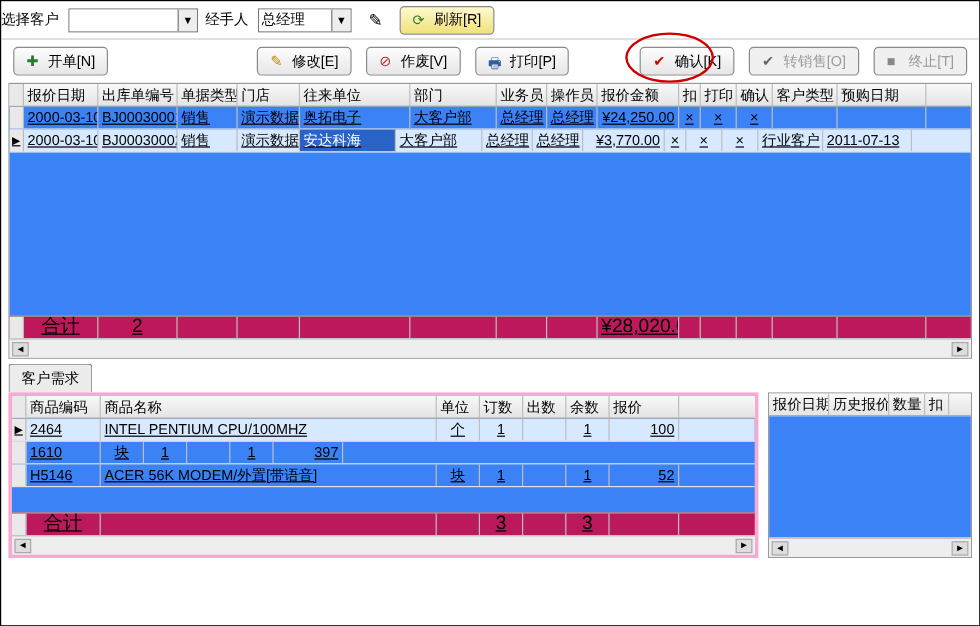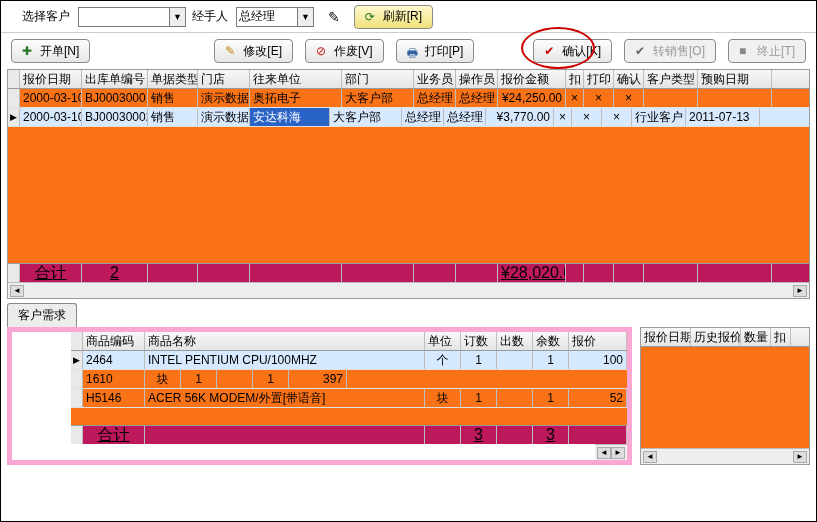--- a/index.html
+++ b/index.html
@@ -2,47 +2,47 @@
 <html><head>
 <meta charset="utf-8">
 <style>
   * { box-sizing: border-box; margin: 0; padding: 0; }
   body { font-family: "SimSun", "宋体", sans-serif; font-size: 12px; background: #fff; width: 817px; height: 522px; overflow: hidden; }
   .window { width: 817px; height: 522px; border: 1px solid #000; background: #fff; display: flex; flex-direction: column; }
   .titlebar { height: 24px; background: linear-gradient(#4a4a4a, #2a2a2a); color: #fff; display: flex; align-items: center; padding: 0 6px; justify-content: space-between; }
   .titlebar .title { display: flex; align-items: center; gap: 4px; }
   .titlebar .controls { display: flex; gap: 2px; }
   .titlebar .ctrl { width: 22px; height: 16px; background: #555; border: 1px solid #777; display: flex; align-items: center; justify-content: center; font-size: 10px; cursor: pointer; }
-  .topbar { height: 32px; display: flex; align-items: center; padding: 2px 21px; gap: 6px; border-bottom: 1px solid #ccc; }
+  .topbar { height: 32px; display: flex; align-items: center; padding: 2px 0; gap: 6px; border-bottom: 1px solid #ccc; }
   .topbar label { margin-right: 2px; }
   .combo { display: inline-flex; align-items: center; border: 1px solid #7a7a7a; height: 20px; background: #fff; }
   .combo input { border: none; outline: none; height: 18px; font-size: 12px; padding: 0 2px; }
   .combo .arrow { width: 16px; height: 18px; background: #eee; display: flex; align-items: center; justify-content: center; font-size: 9px; cursor: pointer; border-left: 1px solid #7a7a7a; }
   .btn { display: inline-flex; align-items: center; gap: 4px; border: 1px solid #8a8a8a; border-radius: 4px; padding: 3px 10px; background: linear-gradient(#fdfdfd,#e6e6e6); cursor: pointer; height: 24px; font-size: 12px; }
   .btn.yellow { background: linear-gradient(#fff9d0,#f1e17a); }
   .btn.disabled { color: #9a9a9a; background: #f0f0f0; }
   .btn .ico { width: 14px; height: 14px; display: inline-block; }
   .toolbar { height: 36px; display: flex; align-items: center; padding: 4px 10px; gap: 12px; position: relative; }
   .spacer { flex: 1; }
   .circle-mark { position: absolute; width: 74px; height: 42px; border: 2px solid #c00; border-radius: 50%; left: 520px; top: -6px; pointer-events: none; }
   .grid-wrap { border: 1px solid #9a9a9a; margin: 0 6px; height: 230px; display: flex; flex-direction: column; }
   .grid-head { display: flex; background: linear-gradient(#f8f8f8,#e4e4e4); border-bottom: 1px solid #9a9a9a; font-size: 12px; }
   .grid-head .cell, .grid-row .cell, .grid-foot .cell { padding: 2px 3px; border-right: 1px solid #bdbdbd; overflow: hidden; white-space: nowrap; height: 18px; line-height: 14px; }
-  .grid-body { flex: 1; background: #f97316; overflow: hidden; }
+  .grid-body { flex: 1; background: #3b82f6; overflow: hidden; text-decoration: underline; }
   .grid-row { display: flex; font-size: 12px; border-bottom: 1px solid #e0e0e0; }
   .grid-row.selected { background: #d6e9ff; }
   .grid-row.selected .cell.hl { background: #2a63c7; color: #fff; }
   .grid-foot { display: flex; background: #be185d; border-top: 1px solid #9a9a9a; font-size: 16px; text-decoration: underline; }
   .hscroll { height: 16px; background: #eee; border-top: 1px solid #bbb; display: flex; align-items: center; padding: 0 2px; justify-content: space-between; }
   .hscroll .sb { width: 14px; height: 12px; background: #ddd; border: 1px solid #aaa; display: flex; align-items: center; justify-content: center; font-size: 8px; }
   .tabs { display: flex; gap: 0; margin: 4px 6px 0 6px; }
   .tab { border: 1px solid #888; border-bottom: none; padding: 3px 10px; background: #ececec; cursor: pointer; font-size: 12px; border-radius: 3px 3px 0 0; margin-right: 2px; }
   .tab.active { background: #fff; }
   .detail-area { display: flex; margin: 0 6px 6px 6px; gap: 8px; height: 138px; }
-  .detail-left { flex: 1; border: 5px solid #f9a8d4; display: flex; flex-direction: column; align-items: flex-end; }
+  .detail-left { flex: 1; border: 3px solid #f9a8d4; display: flex; flex-direction: column; }
   .detail-right { width: 170px; border: 1px solid #9a9a9a; display: flex; flex-direction: column; }
   .rowmark { width: 12px; display: inline-flex; align-items: center; justify-content: center; background: #e9e9e9; border-right: 1px solid #bbb; font-size: 9px; }
   .gridcols .cell { font-weight: normal; }
   .ico-open { color: #2a7a2a; }
   .ico-edit { color: #c08000; }
   .ico-void { color: #c02020; }
   .ico-print { color: #3060a0; }
   .ico-refresh { color: #2a7a2a; }
   .ico-confirm { color: #c00; }
   .ico-transfer { color: #666; }

